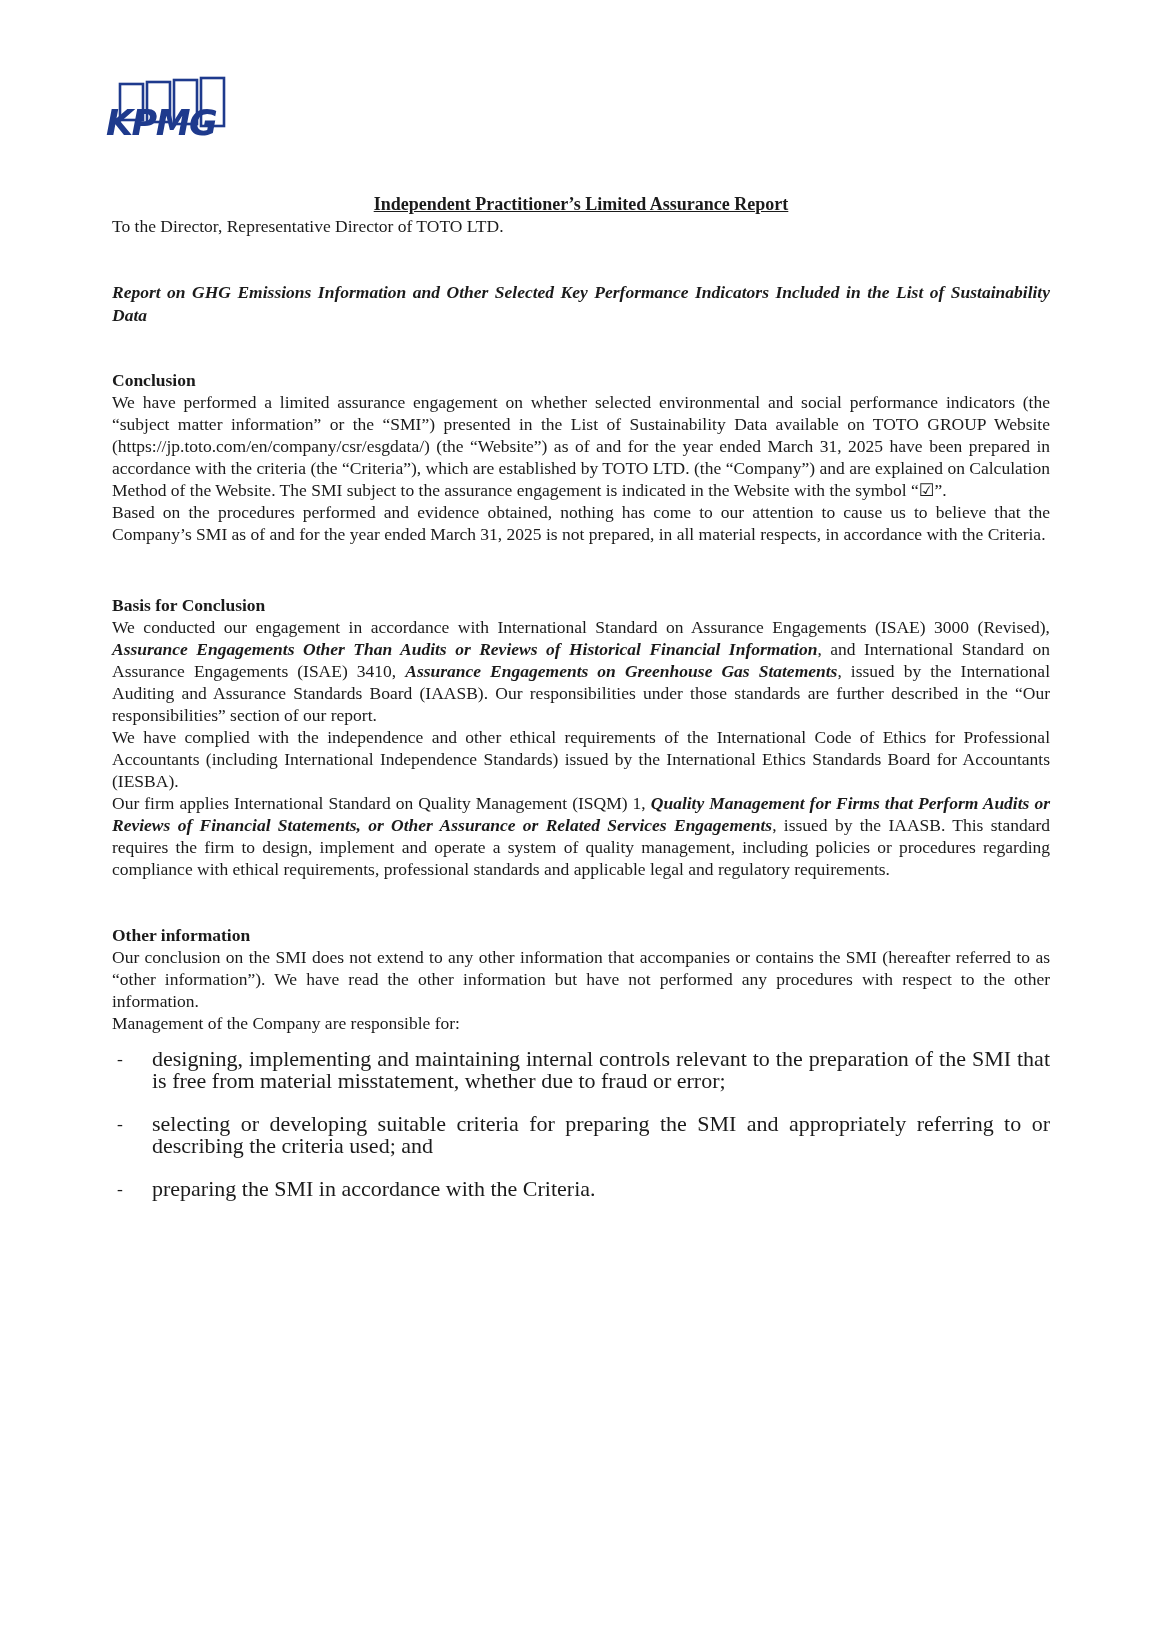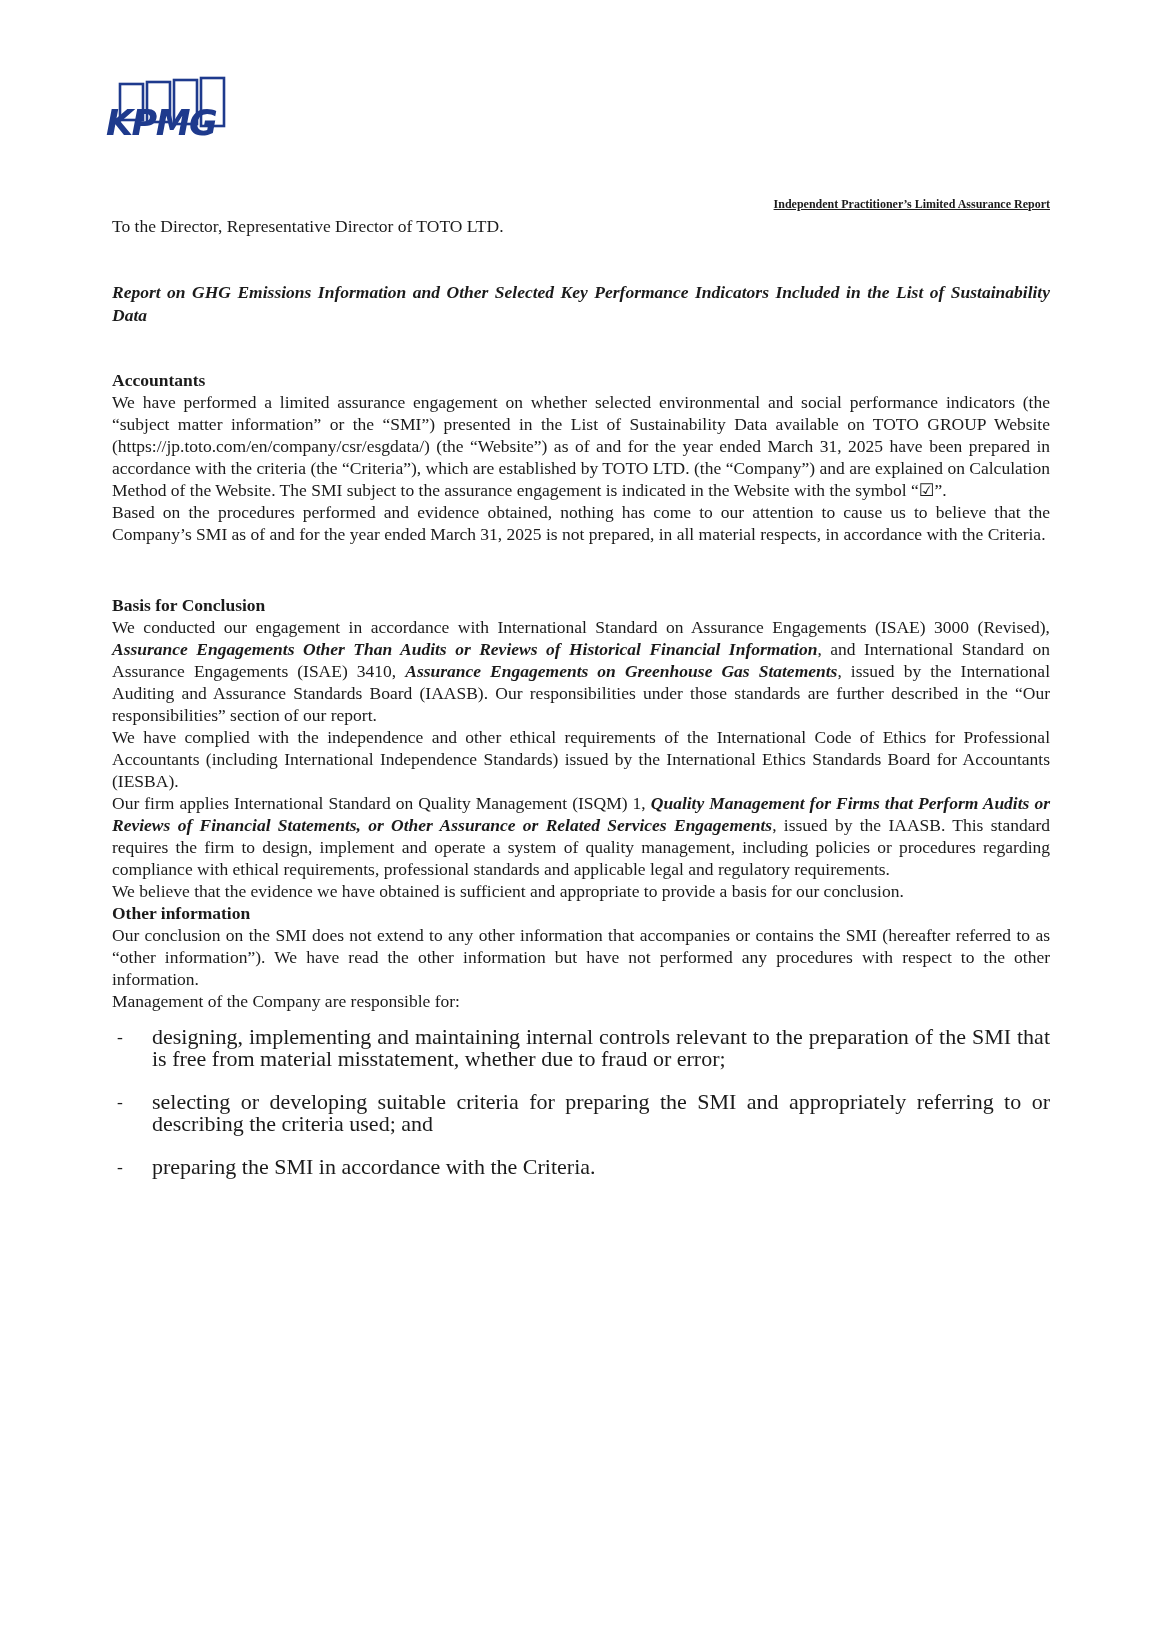--- a/index.html
+++ b/index.html
@@ -30,22 +30,22 @@
   }
   .logo-wrap svg { display: block; }
   .logo-text {
     font-family: "DejaVu Sans", "Liberation Sans", sans-serif;
     font-weight: bold;
     font-style: italic;
     letter-spacing: -1.5px;
   }
   .doc-title {
     margin: 52px 0 0 0;
-    text-align: right;
-    font-size: 12px;
+    text-align: center;
+    font-size: 18px;
     line-height: 22px;
     font-weight: bold;
     text-decoration: underline;
   }
   .addressee {
     margin: 40px 0 0 0;
     font-size: 17.5px;
     line-height: 22px;
     text-align: left;
   }
@@ -58,21 +58,21 @@
     font-style: italic;
   }
   .section-heading {
     font-size: 17.5px;
     line-height: 22px;
     font-weight: bold;
     margin: 0;
   }
   .sh-conclusion      { margin-top: 42px; }
   .sh-basis           { margin-top: 49px; }
-  .sh-other           { }
+  .sh-other           { margin-top: 44px; }
   .sh-responsibilities{ margin-top: 56px; }
   p.body-par {
     font-size: 17.5px;
     line-height: 22px;
     text-align: justify;
     margin: 0;
   }
   .after-heading { margin-top: 16px; }
   .par-gap       { margin-top: 13px; }
   .intro-line    { text-align: left; }
@@ -114,29 +114,28 @@
       <text class="logo-text" x="0" y="60" font-size="35" fill="#1e3a8d">KPMG</text>
     </svg>
   </div>
 
   <h1 class="doc-title">Independent Practitioner’s Limited Assurance Report</h1>
 
   <p class="addressee body-par intro-line">To the Director, Representative Director of TOTO LTD.</p>
 
   <h2 class="report-heading">Report on GHG Emissions Information and Other Selected Key Performance Indicators Included in the List of Sustainability Data</h2>
 
-  <h3 class="section-heading sh-conclusion">Accountants</h3>
+  <h3 class="section-heading sh-conclusion">Conclusion</h3>
   <p class="body-par after-heading">We have performed a limited assurance engagement  on whether selected environmental and social performance indicators (the “subject matter information” or the “SMI”) presented in the List of Sustainability Data available on TOTO GROUP Website (https://jp.toto.com/en/company/csr/esgdata/) (the “Website”) as of and for the year ended March 31, 2025 have been prepared in accordance with the criteria (the “Criteria”), which are established by TOTO LTD. (the “Company”) and are explained on Calculation Method of the Website. The SMI subject to the assurance engagement is indicated in the Website with the symbol “☑”.</p>
   <p class="body-par par-gap">Based on the procedures performed and evidence obtained, nothing has come to our attention to cause us to believe that the Company’s SMI as of and for the year ended March 31, 2025 is not prepared, in all material respects, in accordance with the Criteria.</p>
 
   <h3 class="section-heading sh-basis">Basis for Conclusion</h3>
   <p class="body-par after-heading"><span>We conducted our engagement in accordance with International Standard on Assurance Engagements (ISAE) 3000 (Revised), </span><em class="booktitle">Assurance Engagements Other Than Audits or Reviews of Historical Financial Information</em><span>, and International Standard on Assurance Engagements (ISAE) 3410, </span><em class="booktitle">Assurance Engagements on Greenhouse Gas Statements</em><span>, issued by the International Auditing and Assurance Standards Board (IAASB). Our responsibilities under those standards are further described in the “Our responsibilities” section of our report.</span></p>
   <p class="body-par par-gap">We have complied with the independence and other ethical requirements of the International Code of Ethics for Professional Accountants (including International Independence Standards) issued by the International Ethics Standards Board for Accountants (IESBA).</p>
   <p class="body-par par-gap"><span>Our firm applies International Standard on Quality Management (ISQM) 1, </span><em class="booktitle">Quality Management for Firms that Perform Audits or Reviews of Financial Statements, or Other Assurance or Related Services Engagements</em><span>, issued by the IAASB. This standard requires the firm to design, implement and operate a system of quality management, including policies or procedures regarding compliance with ethical requirements, professional standards and applicable legal and regulatory requirements.</span></p>
-  <p class="body-par par-gap">We believe that the evidence we have obtained is sufficient and appropriate to provide a basis for our conclusion.</p>
 
   <h3 class="section-heading sh-other">Other information</h3>
   <p class="body-par after-heading">Our conclusion on the SMI does not extend to any other information that accompanies or contains the SMI (hereafter referred to as “other information”). We have read the other information but have not performed any procedures with respect to the other information.</p>
 
   <p class="body-par after-heading intro-line">Management of the Company are responsible for:</p>
 
   <div class="bullet-list">
     <div class="bullet-row">
       <span class="bullet-marker">-</span>
       <span class="bullet-text">designing, implementing and maintaining internal controls relevant to the preparation of the SMI that is free from material misstatement, whether due to fraud or error;</span>

